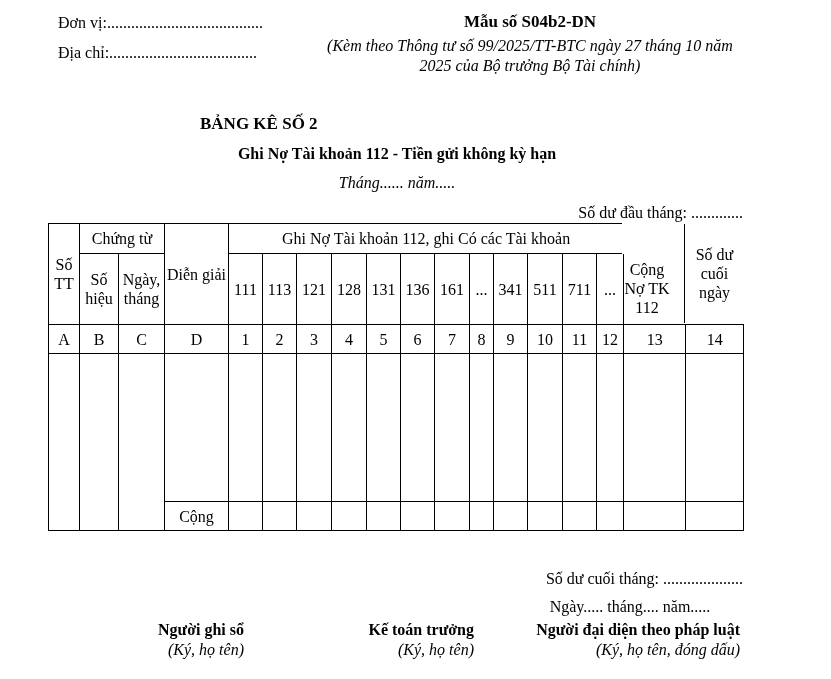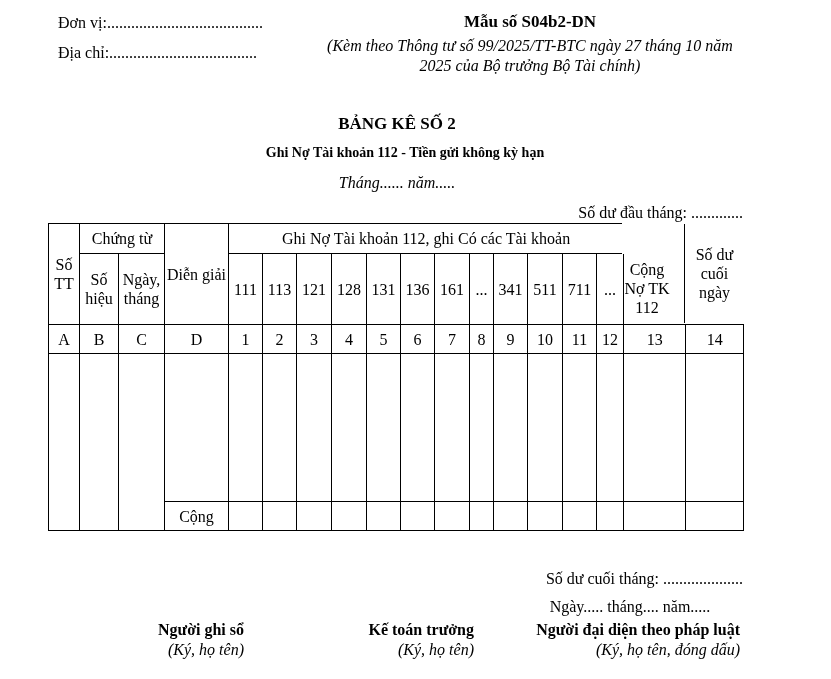--- a/index.html
+++ b/index.html
@@ -5,22 +5,22 @@
   html, body { margin: 0; padding: 0; background: #ffffff; }
   body {
     width: 831px; height: 679px; position: relative; overflow: hidden;
     font-family: "Liberation Serif", "DejaVu Serif", serif; color: #000;
   }
   .abs { position: absolute; }
   .c { text-align: center; }
   .hdr-left { left: 58px; font-size: 16px; font-weight: normal; }
   .form-no { left: 330px; width: 400px; top: 12px; font-size: 17px; font-weight: bold; text-align: center; }
   .form-note { left: 320px; width: 420px; top: 36px; font-size: 16px; font-style: italic; text-align: center; line-height: 20px; }
-  .title { left: 200px; width: 394px; top: 114px; font-size: 17px; font-weight: bold; text-align: center; }
-  .subtitle { left: 158px; width: 494px; top: 145px; font-size: 14px; font-weight: bold; text-align: center; }
+  .title { left: 200px; width: 394px; top: 114px; font-size: 17px; font-weight: bold; text-align: left; }
+  .subtitle { left: 150px; width: 494px; top: 145px; font-size: 16px; font-weight: bold; text-align: center; }
   .period { left: 200px; width: 394px; top: 174px; font-size: 16px; font-style: italic; text-align: center; }
   .open-bal { right: 88px; top: 204px; font-size: 16px; }
 
   table.ledger {
     position: absolute; left: 48px; top: 223px; width: 696px;
     border-collapse: collapse; table-layout: fixed; font-size: 16px;
   }
   table.ledger td {
     border: 1.5px solid #000; text-align: center; vertical-align: middle;
     padding: 0; line-height: 19px; overflow: hidden;

